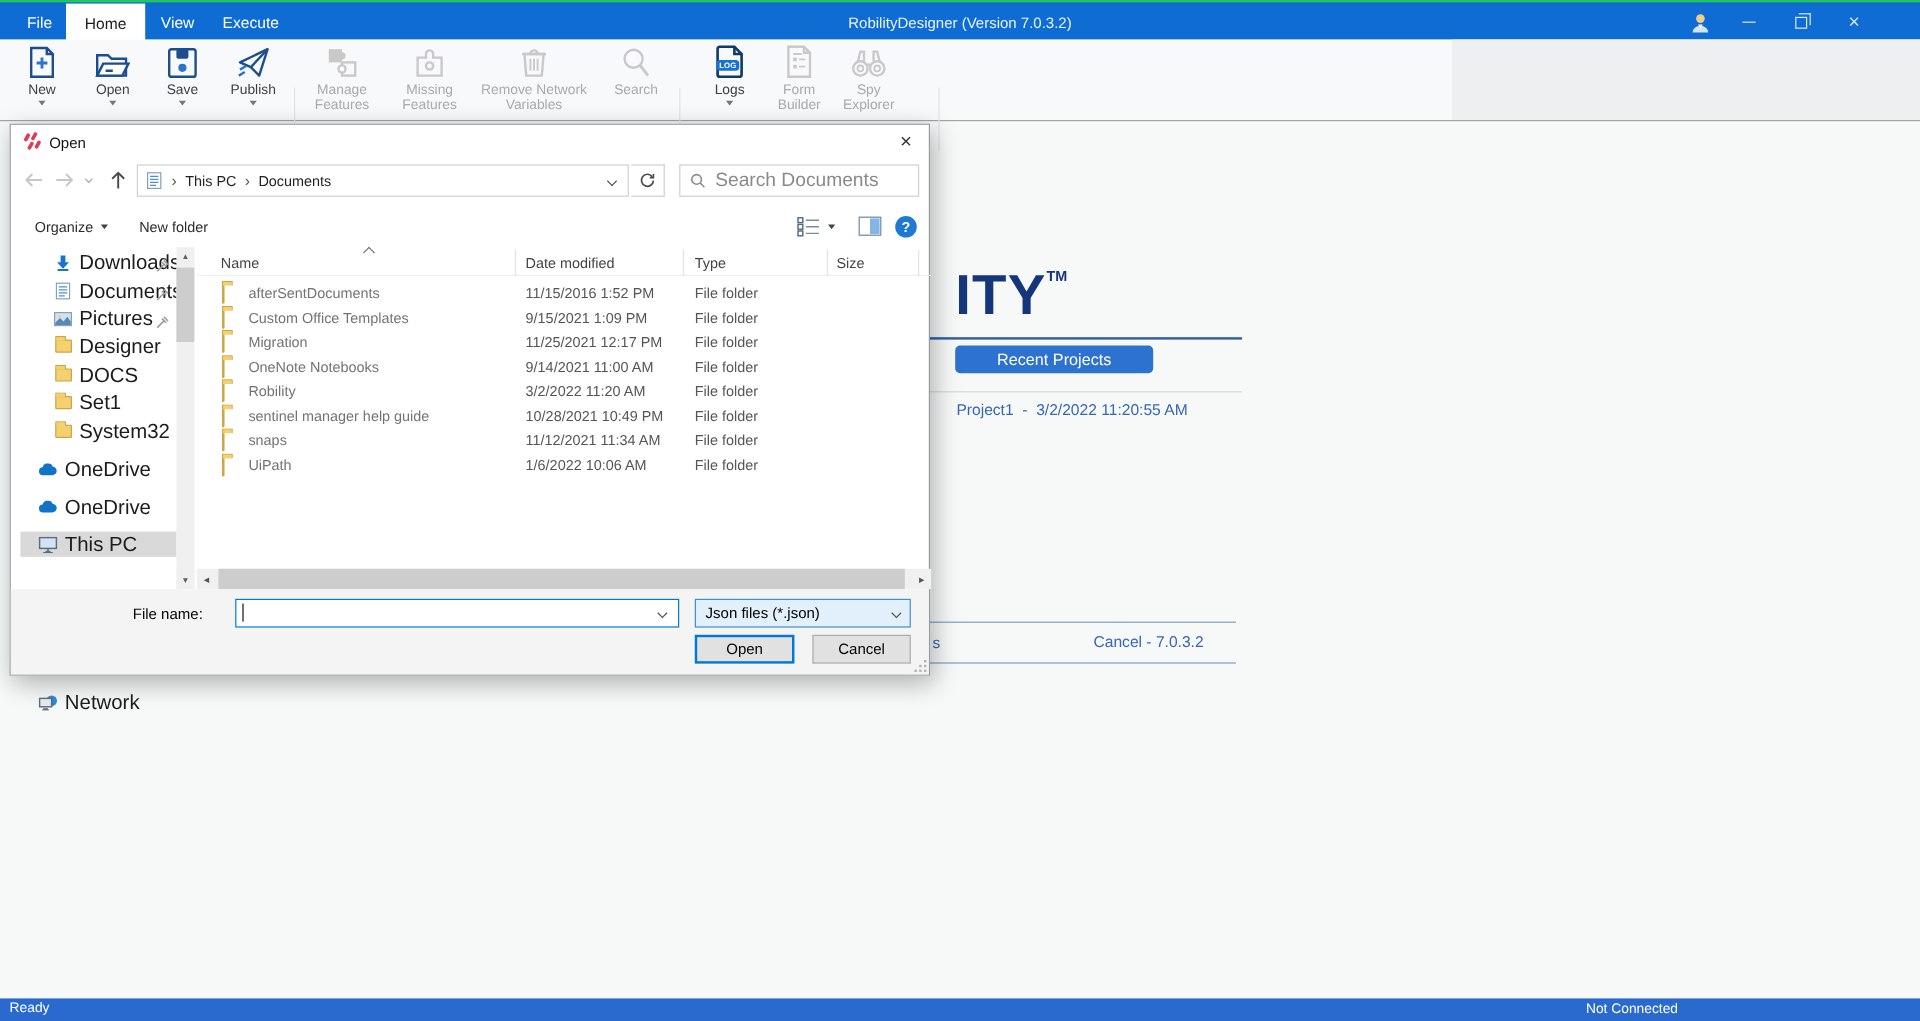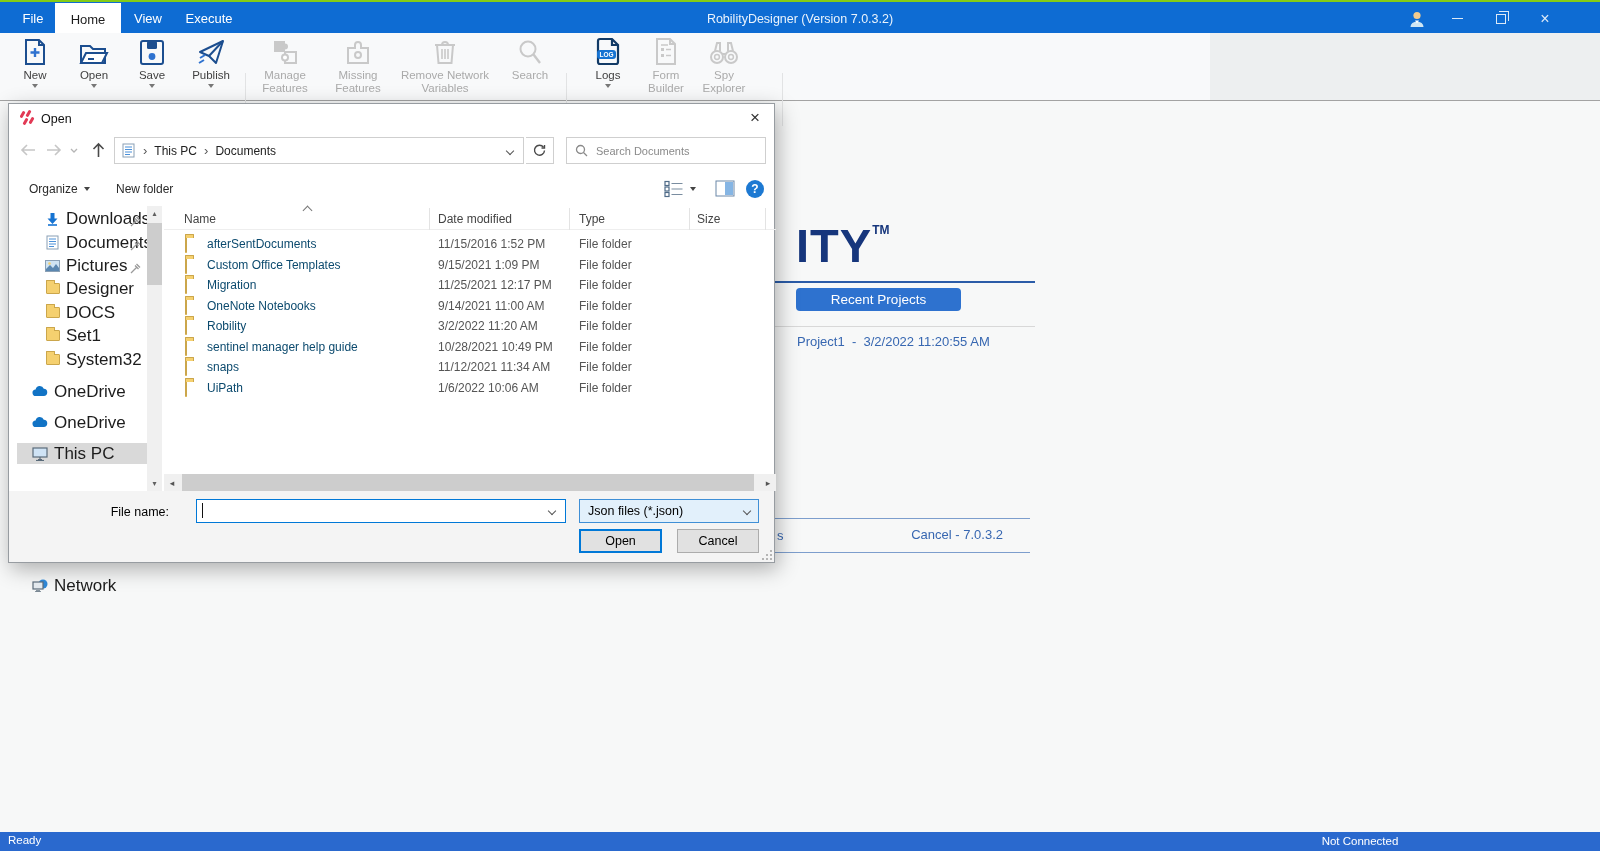--- a/index.html
+++ b/index.html
@@ -1,21 +1,21 @@
 <!DOCTYPE html>
 <html><head>
 <meta charset="utf-8">
 <style>
   * { margin:0; padding:0; box-sizing:border-box; }
   html,body { background:#e8e8e8; }
   .screen{position:relative;width:1600px;height:851px;overflow:hidden;
     background:#f7f8f8;font-family:"Liberation Sans",sans-serif;color:#222;}
 
   
-  .titlebar{position:absolute;left:0;top:0;width:1600px;height:33px;background:#0e6cd3;border-top:2px solid #84cc16;}
+  .titlebar{position:absolute;left:0;top:0;width:1600px;height:33px;background:#0e6cd3;border-top:2px solid #22c55e;}
   .tab{position:absolute;top:0;height:33px;display:flex;align-items:center;justify-content:center;
     color:#fff;font-size:13px;cursor:default;}
   .tab.active{background:#fff;color:#1c1c1c;top:1px;height:32px;}
   .app-title{position:absolute;left:0;top:0;width:1600px;height:33px;display:flex;align-items:center;justify-content:center;
     color:#eaf3fc;font-size:12.5px;pointer-events:none;}
   .winctl{position:absolute;top:0;height:33px;width:34px;display:flex;align-items:center;justify-content:center;color:#dce9f7;}
   .minglyph{display:block;width:11px;height:1.5px;background:#dce9f7;}
   .restoreglyph{position:relative;width:10px;height:10px;border:1.2px solid #dce9f7;}
   .restoreglyph::before{content:"";position:absolute;left:2px;top:-4px;width:9px;height:9px;border:1.2px solid #dce9f7;border-bottom:none;border-left:none;}
   .closeglyph{font-size:16px;line-height:16px;color:#dce9f7;}
@@ -56,21 +56,21 @@
   .navrow{position:absolute;left:0;top:32px;width:767px;height:30px;}
   .nav-ic{position:absolute;top:3px;height:22px;display:flex;align-items:center;justify-content:center;background:transparent;border:none;}
   .addrbox{position:absolute;left:105px;top:1px;width:410px;height:27px;border:1px solid #cfcfcf;background:#fff;
     display:flex;align-items:center;font-size:12px;color:#222;}
   .crumb-sep{color:#555;margin:0 7px;font-size:13px;}
   .addr-chev{position:absolute;right:10px;top:10px;}
   .refreshbox{position:absolute;left:517px;top:1px;width:28px;height:27px;border:1px solid #cfcfcf;border-left:none;background:#fff;
     display:flex;align-items:center;justify-content:center;}
   .searchbox{position:absolute;left:557px;top:1px;width:200px;height:27px;border:1px solid #cfcfcf;background:#fff;
     display:flex;align-items:center;padding-left:8px;}
-  .searchbox input{border:none;outline:none;font-size:11px;width:150px;margin-left:8px;color:#444;font-family:"Liberation Sans",sans-serif;background:transparent;}
+  .searchbox input{border:none;outline:none;font-size:16px;width:150px;margin-left:8px;color:#444;font-family:"Liberation Sans",sans-serif;background:transparent;}
   .searchbox input::placeholder{color:#8a8a8a;}
   .chev{display:inline-block;width:6px;height:6px;border-right:1.4px solid #555;border-bottom:1.4px solid #555;transform:rotate(45deg);}
   .toolrow{position:absolute;left:0;top:73px;width:767px;height:26px;font-size:12px;color:#2b2b2b;}
   .tool-organize{position:absolute;left:20px;top:5px;background:none;border:none;font-size:12px;color:#2b2b2b;font-family:"Liberation Sans",sans-serif;display:flex;align-items:center;gap:6px;}
   .tool-tri{width:0;height:0;border-left:3.5px solid transparent;border-right:3.5px solid transparent;border-top:4px solid #444;}
   .tool-newfolder{position:absolute;left:107px;top:5px;background:none;border:none;font-size:12px;color:#2b2b2b;font-family:"Liberation Sans",sans-serif;}
   .view-ic{position:absolute;top:3px;background:none;border:none;display:flex;align-items:center;}
   .help-btn{position:absolute;left:737px;top:3px;width:18px;height:18px;border-radius:50%;background:#1d79d2;color:#fff;
     font-size:12px;font-weight:bold;border:none;display:flex;align-items:center;justify-content:center;font-family:"Liberation Sans",sans-serif;}
 
@@ -91,21 +91,21 @@
   .lhead{position:absolute;left:0;top:3px;width:612px;height:24px;border-bottom:1px solid #eee;font-size:12px;color:#444;}
   .lhead .hname{position:absolute;left:20px;top:6px;}
   .lhead .hdate{position:absolute;left:274px;top:6px;}
   .lhead .htype{position:absolute;left:415px;top:6px;}
   .lhead .hsize{position:absolute;left:533px;top:6px;}
   .hsep{position:absolute;top:2px;width:1px;height:22px;background:#e3e3e3;}
   .sortcaret{position:absolute;left:140px;top:1px;width:7px;height:7px;border-left:1.3px solid #777;border-top:1.3px solid #777;transform:rotate(45deg);}
   .rows{position:absolute;left:0;top:31px;width:612px;}
   .frow{position:relative;width:612px;height:20.5px;font-size:12px;}
   .frow .ficon{position:absolute;left:21px;top:4px;}
-  .frow .fname{position:absolute;left:43px;top:3px;color:#0c4a6e;white-space:nowrap;}
+  .frow .fname{position:absolute;left:43px;top:3px;color:#737373;white-space:nowrap;}
   .frow .fdate{position:absolute;left:274px;top:3px;color:#555;}
   .frow .ftype{position:absolute;left:415px;top:3px;color:#555;}
   .folder-ico{width:15px;height:11px;background:#f5d06f;border:1px solid #cba64b;border-radius:1px;position:relative;}
   .folder-ico::before{content:"";position:absolute;top:-4px;left:-1px;width:7px;height:3px;background:#f5d06f;border:1px solid #cba64b;border-bottom:none;border-radius:1px 1px 0 0;}
 
   .hscroll{position:absolute;left:155px;top:370px;width:612px;height:17px;background:#f0f0f0;font-size:9px;color:#555;}
   .hscroll .harrow{position:absolute;top:0;width:16px;height:17px;display:flex;align-items:center;justify-content:center;}
   .hthumb{position:absolute;left:18px;top:0;width:572px;height:17px;background:#cdcdcd;}
 
   

